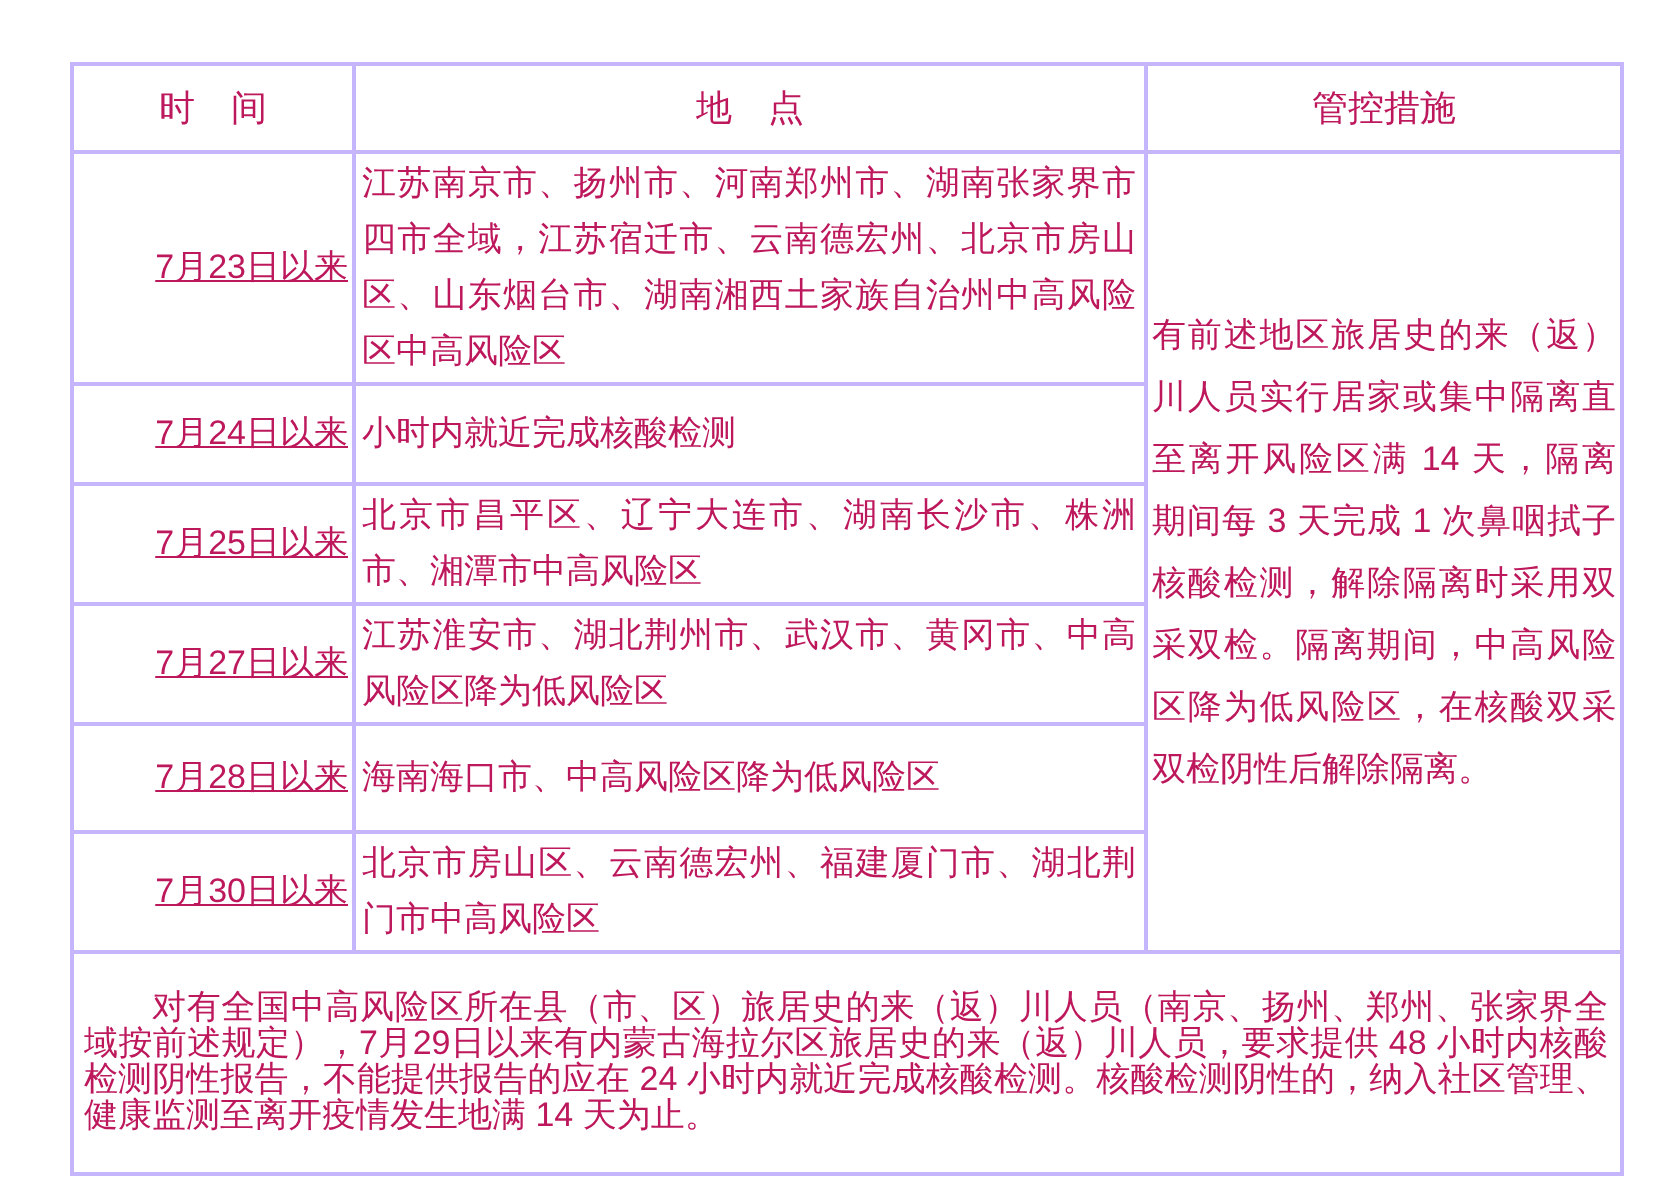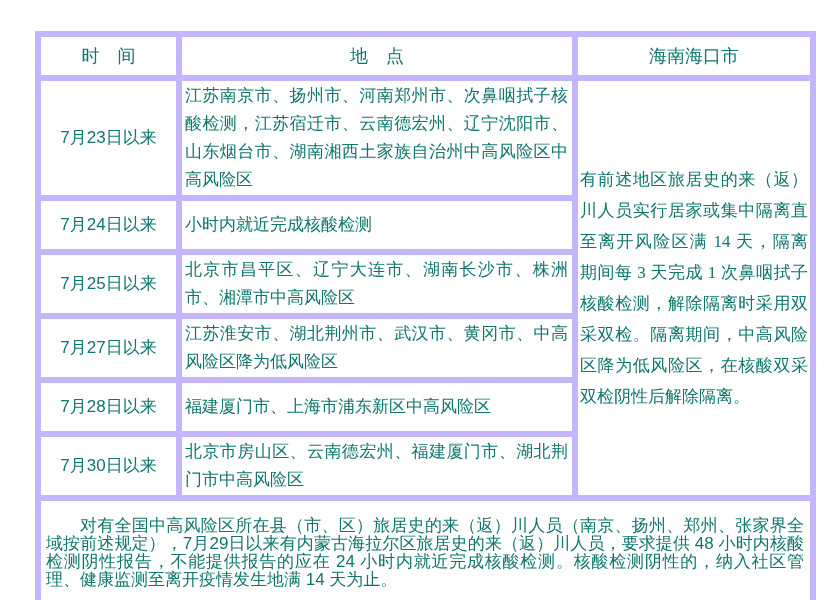--- a/index.html
+++ b/index.html
@@ -22,50 +22,50 @@
     top: 31px;
     width: 775px;
     height: 542px;
     border-collapse: collapse;
     table-layout: fixed;
     border: 2px solid #3a3a3a;
     background: #ffffff;
   }
   .risk-table th,
   .risk-table td {
-    border: 6px solid #c4b5fd;
+    border: 2px solid #c4b5fd;
     font-weight: normal;
     font-size: 17px;
-    color: #0f766e;
+    color: #be185d;
     overflow: hidden;
   }
   .risk-table th.hdr {
     font-size: 18px;
     text-align: center;
     vertical-align: middle;
     padding: 0;
   }
   td.time-cell {
-    text-align: center;
+    text-align: right;
     vertical-align: middle;
     padding: 12px 2px;
     line-height: 24px;
+    text-decoration: underline;
   }
   td.loc-cell {
     text-align: justify;
     vertical-align: middle;
     padding: 1px 4px 1px 3px;
     line-height: 28px;
   }
   td.measures-cell {
     text-align: justify;
     vertical-align: middle;
     padding: 0 2px 0 2px;
     line-height: 31px;
-    font-family: Liberation Serif, serif;
   }
   td.footer-cell {
     text-align: justify;
     vertical-align: middle;
     padding: 1px 6px 2px 5px;
     line-height: 18px;
     text-indent: 2em;
   }
 </style>
 </head>
@@ -75,42 +75,42 @@
   <table class="risk-table">
     <colgroup>
       <col style="width:141px">
       <col style="width:396px">
       <col style="width:238px">
     </colgroup>
     <tbody>
       <tr style="height:44px">
         <th class="hdr">时　间</th>
         <th class="hdr">地　点</th>
-        <th class="hdr">海南海口市</th>
+        <th class="hdr">管控措施</th>
       </tr>
       <tr style="height:115px">
         <td class="time-cell">7月23日以来</td>
-        <td class="loc-cell">江苏南京市、扬州市、河南郑州市、次鼻咽拭子核酸检测，江苏宿迁市、云南德宏州、辽宁沈阳市、山东烟台市、湖南湘西土家族自治州中高风险区中高风险区</td>
+        <td class="loc-cell">江苏南京市、扬州市、河南郑州市、湖南张家界市四市全域，江苏宿迁市、云南德宏州、北京市房山区、山东烟台市、湖南湘西土家族自治州中高风险区中高风险区</td>
         <td class="measures-cell" rowspan="6">有前述地区旅居史的来（返）川人员实行居家或集中隔离直至离开风险区满 14 天，隔离期间每 3 天完成 1 次鼻咽拭子核酸检测，解除隔离时采用双采双检。隔离期间，中高风险区降为低风险区，在核酸双采双检阴性后解除隔离。</td>
       </tr>
       <tr style="height:45px">
         <td class="time-cell">7月24日以来</td>
         <td class="loc-cell">小时内就近完成核酸检测</td>
       </tr>
       <tr style="height:60px">
         <td class="time-cell">7月25日以来</td>
         <td class="loc-cell">北京市昌平区、辽宁大连市、湖南长沙市、株洲市、湘潭市中高风险区</td>
       </tr>
       <tr style="height:54px">
         <td class="time-cell">7月27日以来</td>
         <td class="loc-cell">江苏淮安市、湖北荆州市、武汉市、黄冈市、中高风险区降为低风险区</td>
       </tr>
       <tr style="height:54px">
         <td class="time-cell">7月28日以来</td>
-        <td class="loc-cell">福建厦门市、上海市浦东新区中高风险区</td>
+        <td class="loc-cell">海南海口市、中高风险区降为低风险区</td>
       </tr>
       <tr style="height:59px">
         <td class="time-cell">7月30日以来</td>
         <td class="loc-cell">北京市房山区、云南德宏州、福建厦门市、湖北荆门市中高风险区</td>
       </tr>
       <tr style="height:111px">
         <td class="footer-cell" colspan="3">对有全国中高风险区所在县（市、区）旅居史的来（返）川人员（南京、扬州、郑州、张家界全域按前述规定），7月29日以来有内蒙古海拉尔区旅居史的来（返）川人员，要求提供 48 小时内核酸检测阴性报告，不能提供报告的应在 24 小时内就近完成核酸检测。核酸检测阴性的，纳入社区管理、健康监测至离开疫情发生地满 14 天为止。</td>
       </tr>
     </tbody>
   </table>

